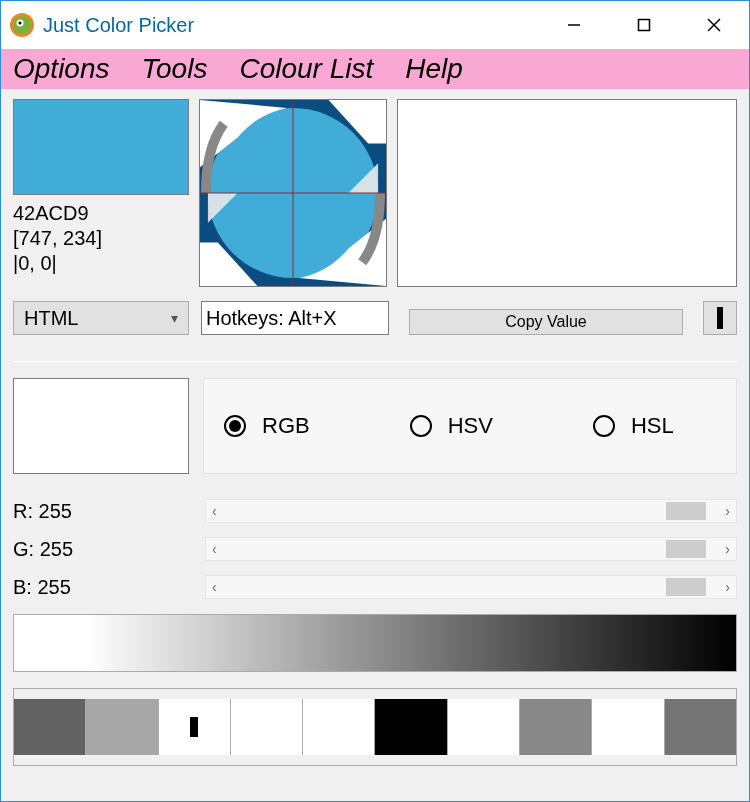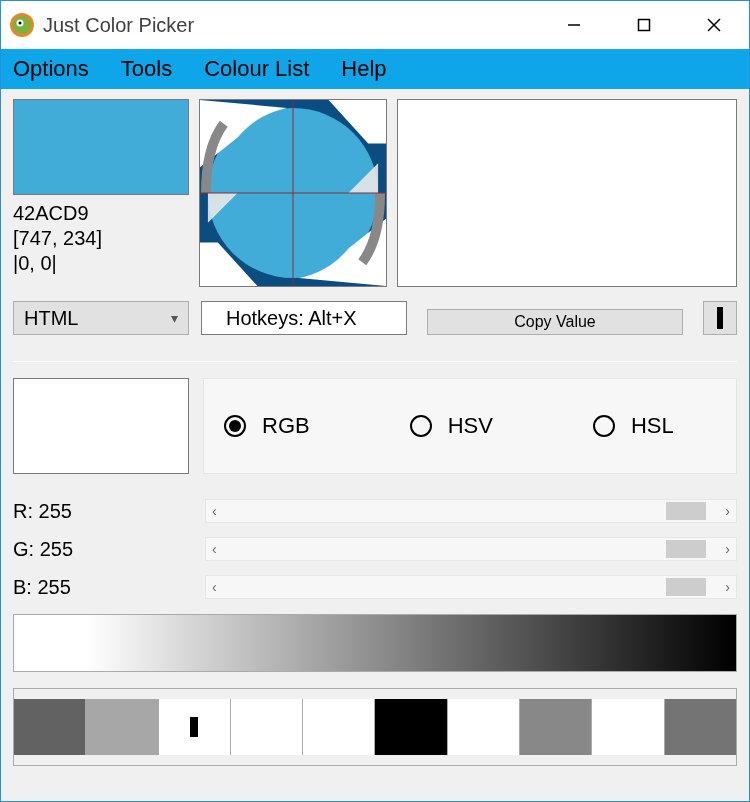--- a/index.html
+++ b/index.html
@@ -15,37 +15,38 @@
   }
   
   .titlebar {
     height: 48px;
     background: #fff;
     display: flex;
     align-items: center;
     padding-left: 8px;
   }
   .titlebar .icon { width: 26px; height: 26px; margin-right: 8px; }
-  .titlebar .title { font-size: 20px; color: #404040; flex: 0 0 auto; }
+  .titlebar .title { font-size: 20px; color: #0369a1; flex: 0 0 auto; }
   .titlebar .spacer { flex: 1; }
   .titlebar .winbtn {
     width: 70px; height: 48px;
     display: flex; align-items: center; justify-content: center;
     font-size: 16px;
   }
   .titlebar .winbtn svg { display: block; }
   
   .menubar {
     height: 40px;
-    background: #0ea5e9;
+    background: #f9a8d4;
     display: flex;
     align-items: center;
     padding: 0 8px;
     gap: 24px;
-    font-size: 22px;
+    font-size: 28px;
+    font-style: italic;
   }
   .menubar .menuitem { padding: 4px 4px; }
   
   .client {
     padding: 10px 12px 12px 12px;
     background: #f0f0f0;
   }
   
   .row1 { display: flex; gap: 10px; align-items: flex-start; }
   .swatchcol { width: 176px; }
@@ -78,25 +79,25 @@
   .format-select {
     width: 176px; height: 34px;
     background: #e1e1e1;
     border: 1px solid #adadad;
     display: flex; align-items: center; justify-content: space-between;
     padding: 0 10px;
     font-size: 20px;
   }
   .format-select .chev { font-size: 14px; color: #555; }
   .hotkey-box {
-    width: 206px; height: 34px;
+    width: 188px; height: 34px;
     background: #fff;
     border: 1px solid #7a7a7a;
     display: flex; align-items: center;
-    padding: 0 24px;
+    padding: 0 4px;
     font-size: 20px;
   }
   .copy-btn {
     flex: 1;
     height: 26px;
     background: #e1e1e1;
     border: 1px solid #adadad;
     display: flex; align-items: center; justify-content: center;
     font-size: 16px;
     margin-left: 8px;

